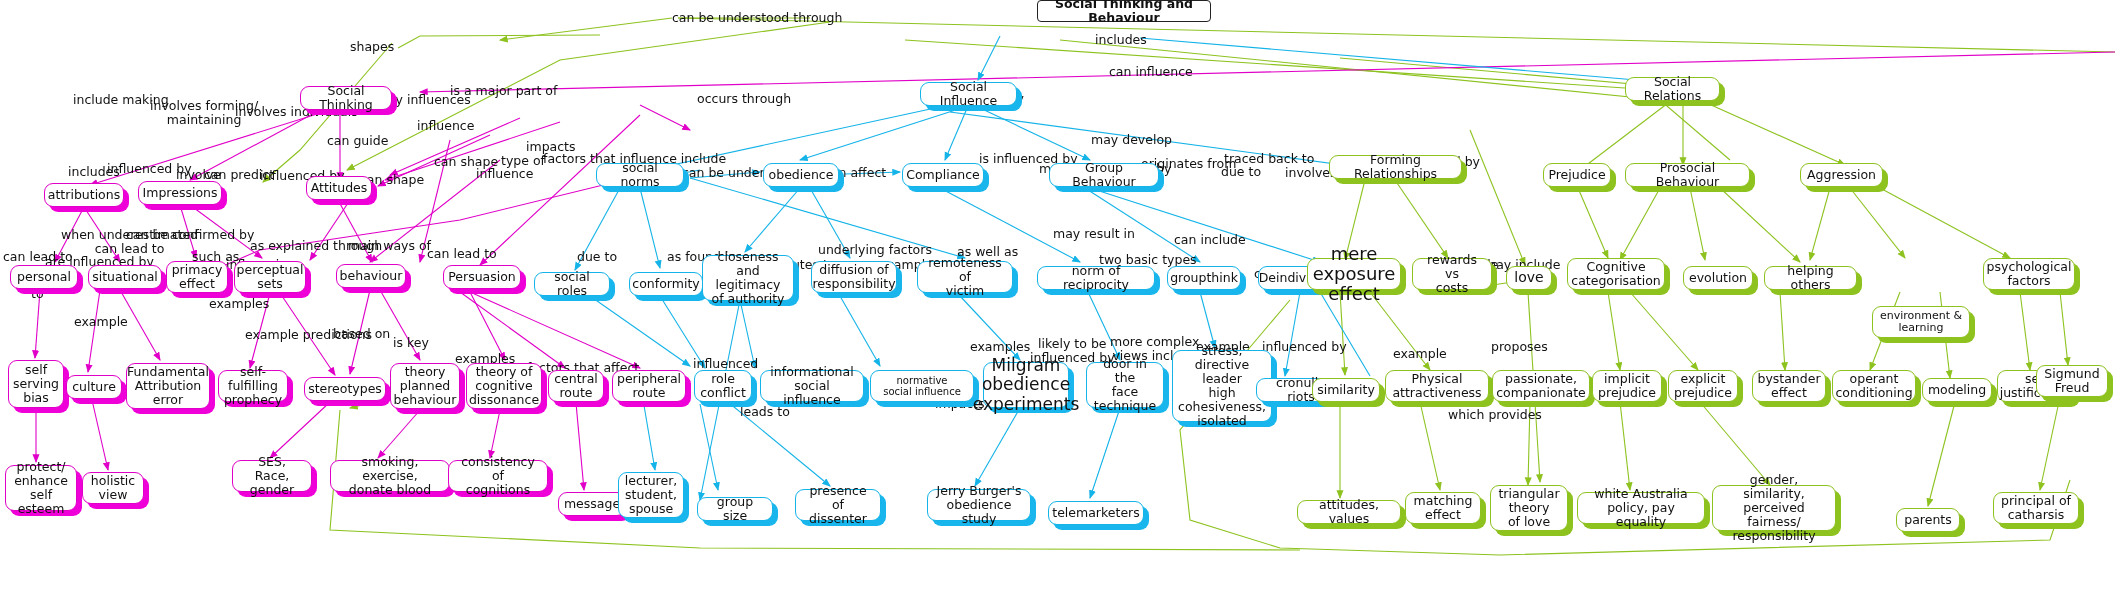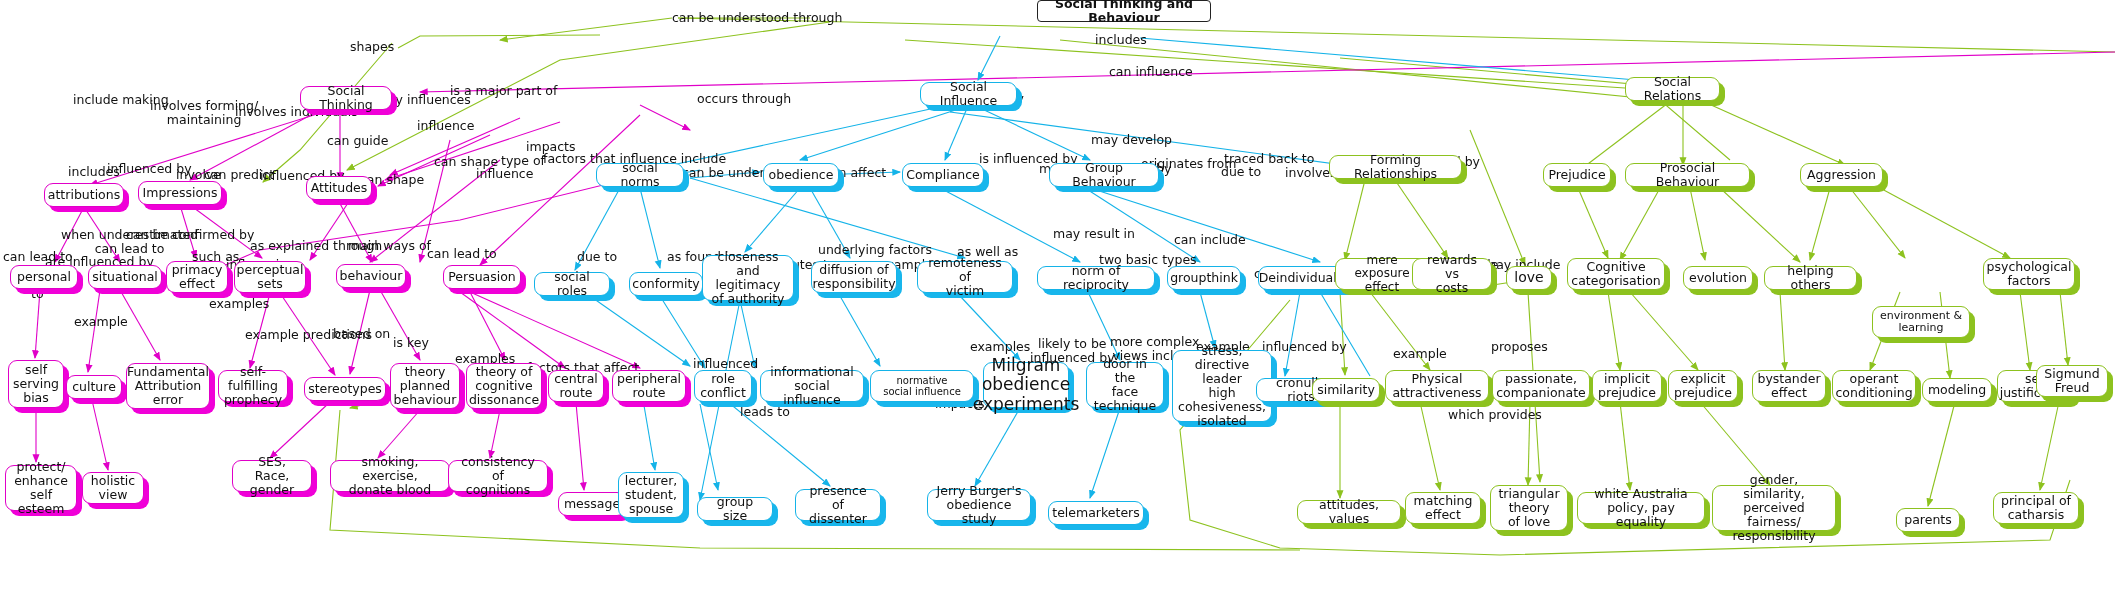--- a/index.html
+++ b/index.html
@@ -233,21 +233,21 @@
       <div class="node cyan" style="left: 1167px; top: 266px; width: 74px; height: 24px; font-size: 12.5px;">groupthink</div>
       <div class="node cyan" style="left: 1258px; top: 266px; width: 121px; height: 24px; font-size: 12.5px;">Deindividualisation</div>
       <div class="node cyan" style="left: 763px; top: 163px; width: 76px; height: 24px; font-size: 12.5px;">obedience</div>
       <div class="node cyan" style="left: 902px; top: 163px; width: 82px; height: 24px; font-size: 12.5px;">Compliance</div>
       <div class="node cyan" style="left: 1049px; top: 163px; width: 110px; height: 24px; font-size: 12.5px;">Group Behaviour</div>
       <div class="node cyan" style="left: 596px; top: 163px; width: 88px; height: 24px; font-size: 12.5px;">social norms</div>
       <div class="node green" style="left: 1329px; top: 155px; width: 133px; height: 24px; font-size: 12.5px;">Forming Relationships</div>
       <div class="node green" style="left: 1543px; top: 163px; width: 68px; height: 24px; font-size: 12.5px;">Prejudice</div>
       <div class="node green" style="left: 1625px; top: 163px; width: 125px; height: 24px; font-size: 12.5px;">Prosocial Behaviour</div>
       <div class="node green" style="left: 1800px; top: 163px; width: 83px; height: 24px; font-size: 12.5px;">Aggression</div>
-      <div class="node green" style="left: 1307px; top: 258px; width: 94px; height: 32px; font-size: 12px; margin-left: 28px;">mere exposure
+      <div class="node green" style="left: 1307px; top: 258px; width: 94px; height: 32px; font-size: 18px;">mere exposure
 effect</div>
       <div class="node green" style="left: 1412px; top: 258px; width: 80px; height: 32px; font-size: 12.5px;">rewards vs
 costs</div>
       <div class="node green" style="left: 1506px; top: 266px; width: 46px; height: 24px; font-size: 14px;">love</div>
       <div class="node green" style="left: 1567px; top: 258px; width: 98px; height: 32px; font-size: 12.5px;">Cognitive
 categorisation</div>
       <div class="node green" style="left: 1683px; top: 266px; width: 70px; height: 24px; font-size: 12.5px;">evolution</div>
       <div class="node green" style="left: 1764px; top: 266px; width: 93px; height: 24px; font-size: 12.5px;">helping others</div>
       <div class="node green" style="left: 1872px; top: 258px; width: 98px; height: 32px; font-size: 11px; margin-top: 48px;">environment &amp;
 learning</div>

